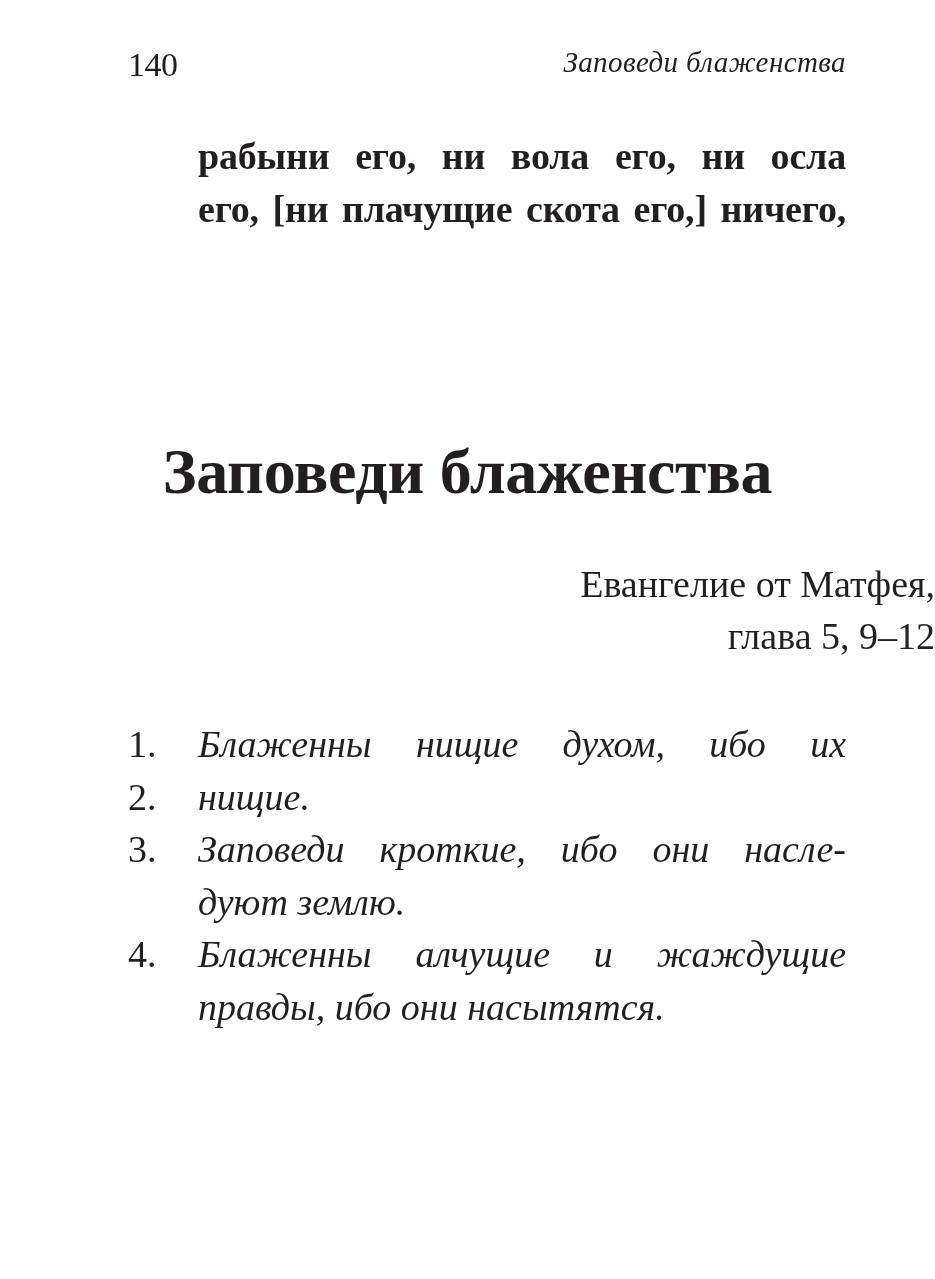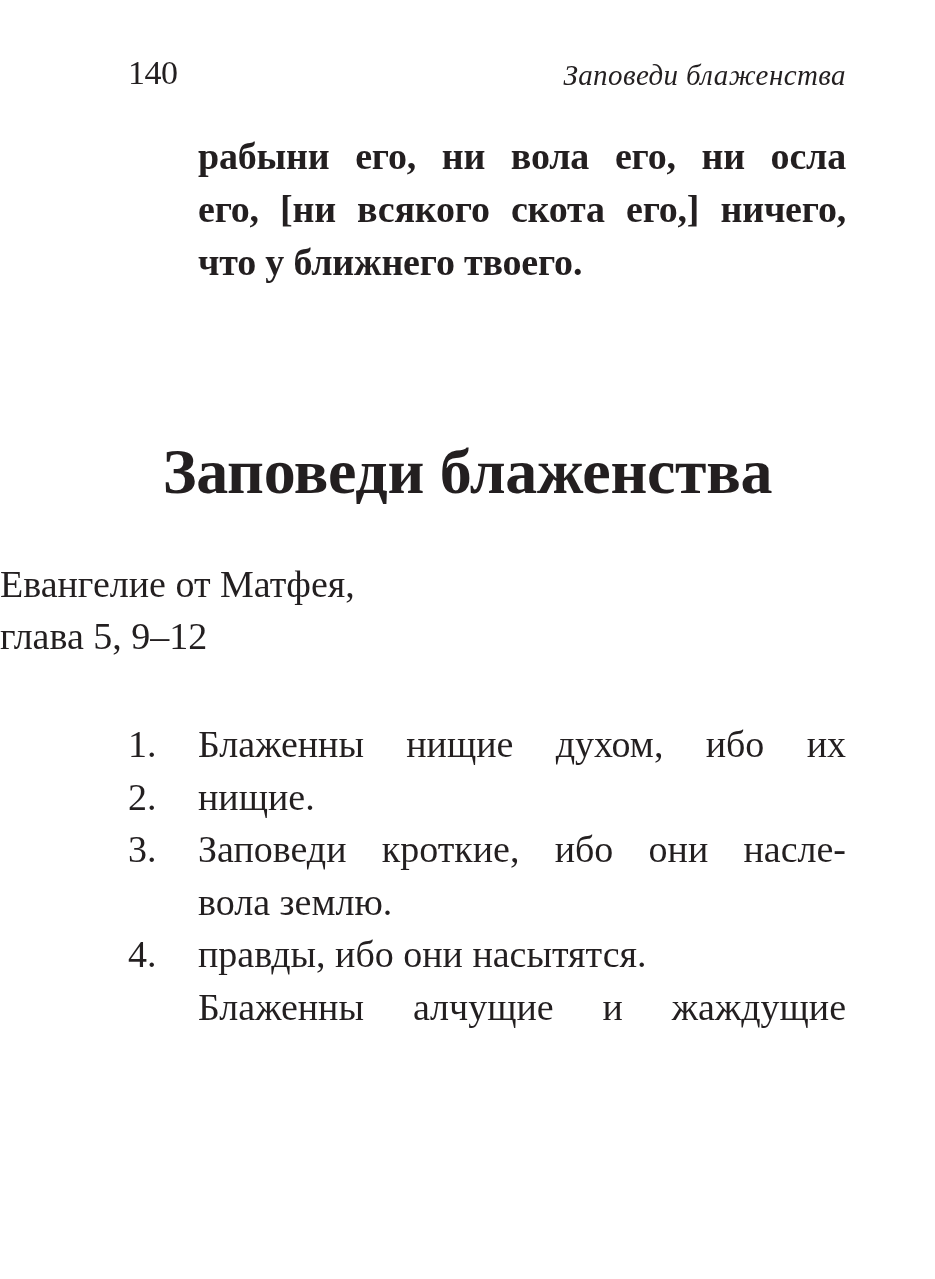--- a/index.html
+++ b/index.html
@@ -3,64 +3,63 @@
   <meta charset="utf-8">
   <style>
     html, body { margin: 0; padding: 0; }
     body {
       width: 935px; height: 1279px; background: #ffffff; position: relative; overflow: hidden;
       font-family: "Liberation Serif", "DejaVu Serif", serif; color: #231f20;
     }
     .page { position: absolute; left: 0; top: 0; width: 935px; height: 1279px; }
     .running-header {
       position: absolute; left: 128px; top: 46px; width: 718px; height: 46px;
-      display: flex; justify-content: space-between; align-items: flex-end;
+      display: flex; justify-content: space-between; align-items: flex-start;
     }
     .page-number { font-size: 34px; letter-spacing: -0.5px; }
     .running-title { font-style: italic; font-size: 29px; letter-spacing: 0.4px; }
     .body-text {
       position: absolute; left: 198px; top: 130px; width: 648px;
       font-size: 38px; line-height: 53px; text-align: justify; text-align-last: left;
       letter-spacing: -0.2px;
       font-weight: bold;
     }
     .body-text .ln { display: block; text-align: justify; text-align-last: justify; white-space: nowrap; }
     .body-text .ln.last { text-align-last: left; }
     .section-title {
       position: absolute; left: 0; top: 432px; width: 935px; text-align: center;
       font-weight: bold; font-size: 64px; line-height: 80px; letter-spacing: -0.3px;
     }
     .subtitle {
-      position: absolute; left: 0; top: 558px; width: 935px; text-align: left;
+      position: absolute; left: 0; top: 558px; width: 935px; text-align: right;
       font-size: 38px; line-height: 52px;
     }
     .subtitle span { display: block; }
     .list {
       position: absolute; left: 128px; top: 718px; width: 718px; margin: 0; padding: 0; list-style: none;
     }
     .list-item { display: flex; font-size: 38px; line-height: 52.6px; }
     .list-num { width: 70px; flex: 0 0 70px; }
-    .list-text { flex: 1; }
+    .list-text { flex: 1; font-style: italic; }
     .list-text .ln { display: block; white-space: nowrap; text-align: justify; text-align-last: justify; }
     .list-text .ln.last { text-align-last: left; }
   </style>
 </head>
 <body>
 
 <div class="page">
 
   <div class="running-header">
     <span class="page-number">140</span>
     <span class="running-title">Заповеди блаженства</span>
   </div>
 
   <div class="body-text">
     <span class="ln">рабыни его, ни вола его, ни осла</span>
-    <span class="ln">его, [ни всякого скота его,] ничего,</span>
-    <span class="ln last">что у ближнего твоего.</span>
+    <span class="ln">его, [ни плачущие скота его,] ничего,</span>
   </div>
 
   <h1 class="section-title" style="margin:0;">Заповеди блаженства</h1>
 
   <div class="subtitle">
     <span>Евангелие от Матфея,</span>
     <span>глава 5, 9–12</span>
   </div>
 
   <ol class="list">
@@ -73,25 +72,25 @@
     <li class="list-item">
       <span class="list-num">2.</span>
       <span class="list-text">
         <span class="ln last">нищие.</span>
       </span>
     </li>
     <li class="list-item">
       <span class="list-num">3.</span>
       <span class="list-text">
         <span class="ln">Заповеди кроткие, ибо они насле-</span>
-        <span class="ln last">вола землю.</span>
+        <span class="ln last">дуют землю.</span>
       </span>
     </li>
     <li class="list-item">
       <span class="list-num">4.</span>
       <span class="list-text">
+        <span class="ln">Блаженны алчущие и жаждущие</span>
         <span class="ln last">правды, ибо они насытятся.</span>
-        <span class="ln">Блаженны алчущие и жаждущие</span>
       </span>
     </li>
   </ol>
 
 </div>
 
 </body></html>

